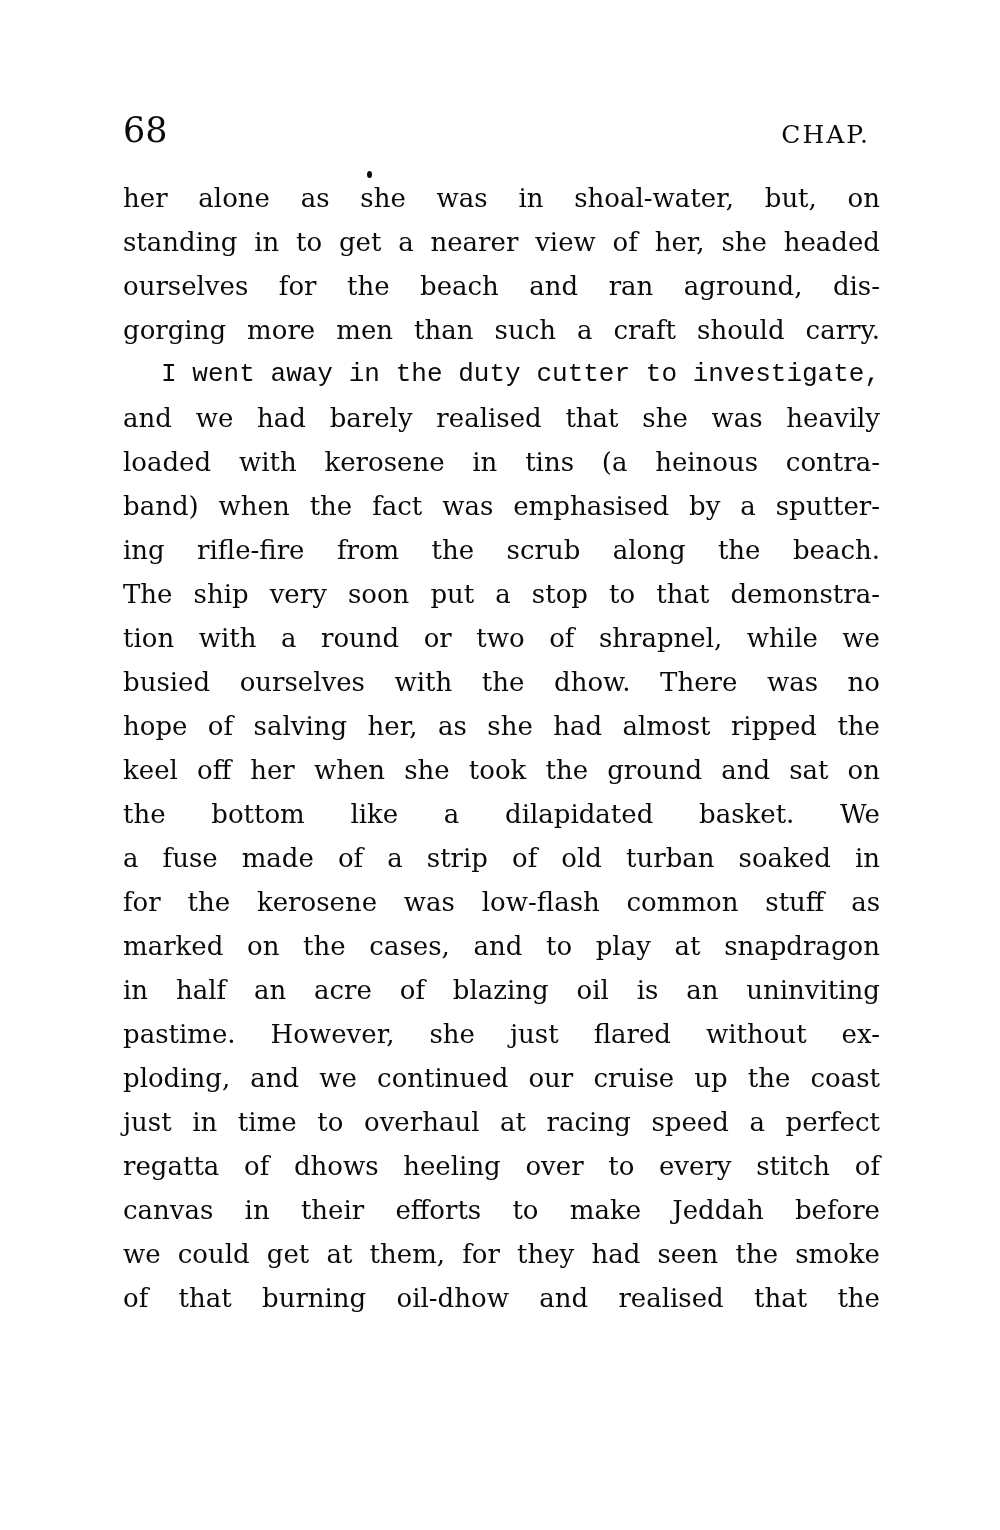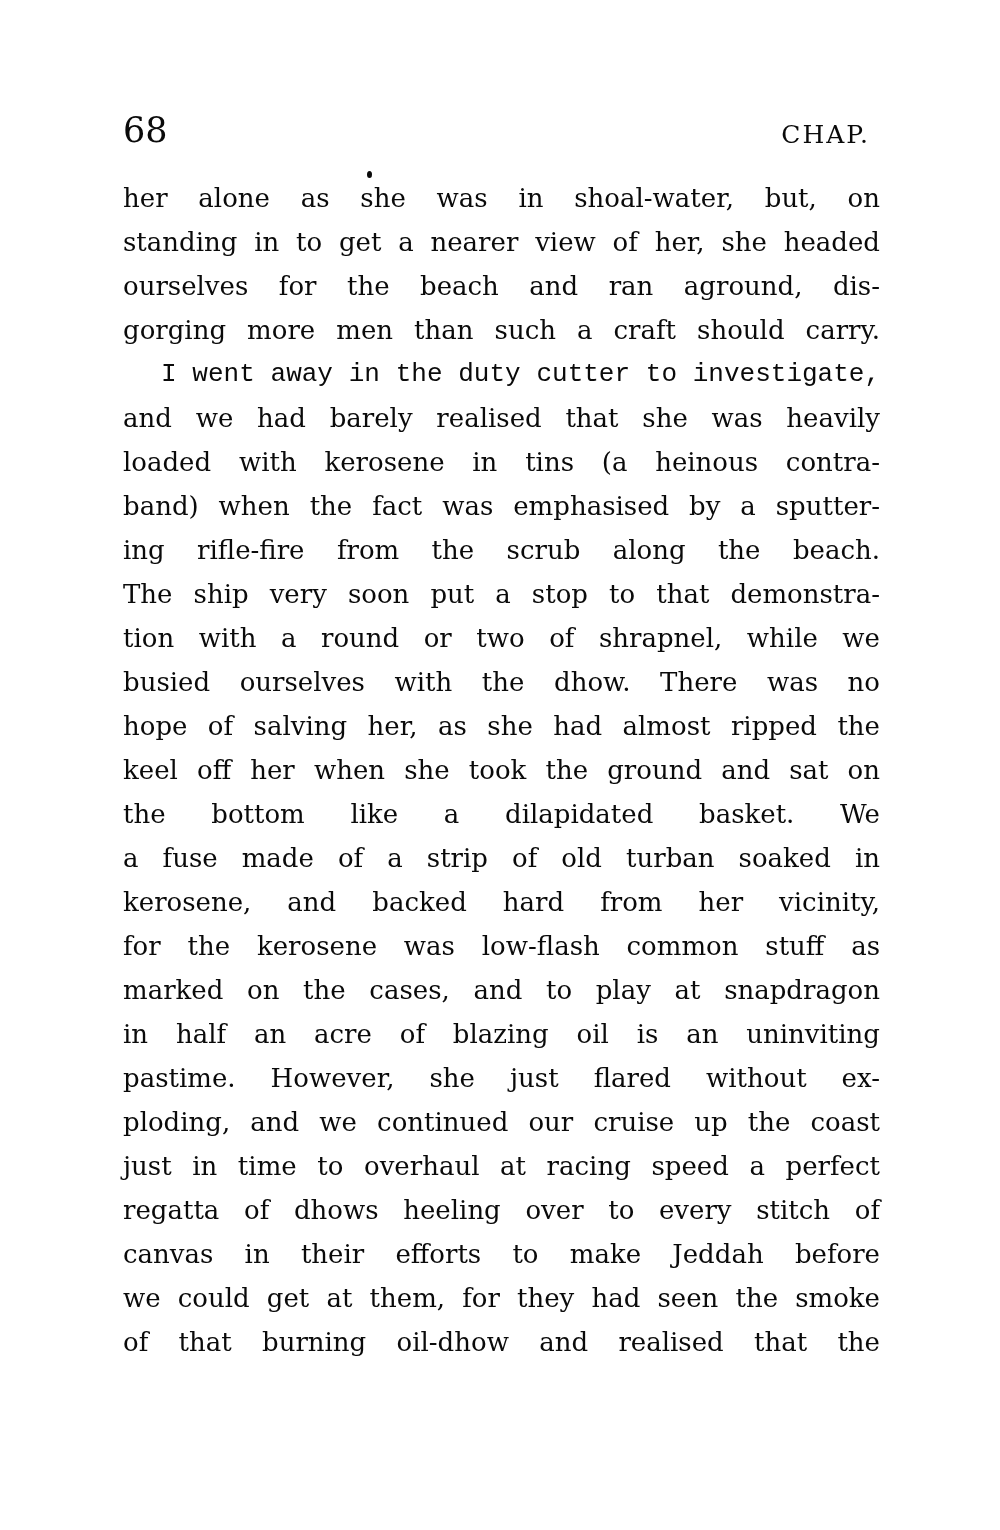--- a/index.html
+++ b/index.html
@@ -102,21 +102,20 @@
     <p class="line">loaded with kerosene in tins (a heinous contra-</p>
     <p class="line">band) when the fact was emphasised by a sputter-</p>
     <p class="line">ing rifle-fire from the scrub along the beach.</p>
     <p class="line">The ship very soon put a stop to that demonstra-</p>
     <p class="line">tion with a round or two of shrapnel, while we</p>
     <p class="line">busied ourselves with the dhow.  There was no</p>
     <p class="line">hope of salving her, as she had almost ripped the</p>
     <p class="line">keel off her when she took the ground and sat on</p>
     <p class="line">the bottom like a dilapidated basket.  We</p>
     <p class="line">a fuse made of a strip of old turban soaked in</p>
-    <p class="line">kerosene, and backed hard from her vicinity,</p>
     <p class="line">for the kerosene was low-flash common stuff as</p>
     <p class="line">marked on the cases, and to play at snapdragon</p>
     <p class="line">in half an acre of blazing oil is an uninviting</p>
     <p class="line">pastime.  However, she just flared without ex-</p>
     <p class="line">ploding, and we continued our cruise up the coast</p>
     <p class="line">just in time to overhaul at racing speed a perfect</p>
     <p class="line">regatta of dhows heeling over to every stitch of</p>
     <p class="line">canvas in their efforts to make Jeddah before</p>
     <p class="line">we could get at them, for they had seen the smoke</p>
     <p class="line">of that burning oil-dhow and realised that the</p>

